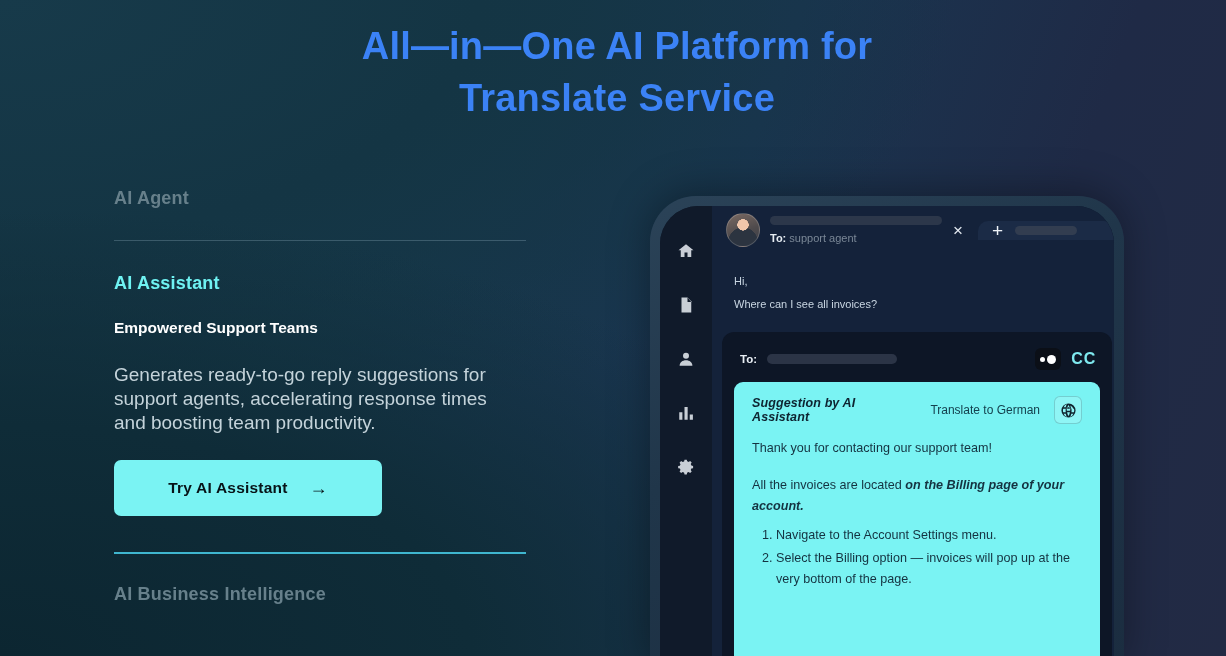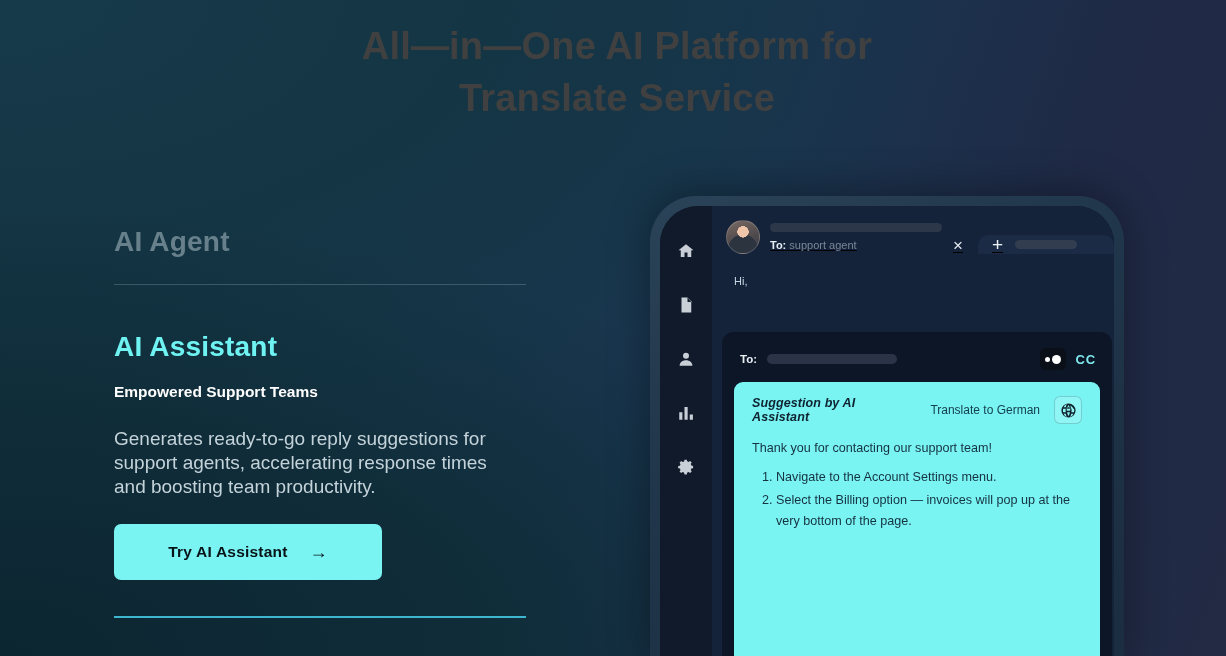--- a/index.html
+++ b/index.html
@@ -14,40 +14,39 @@
       radial-gradient(120% 110% at 0% 100%, #0c2631 0%, #0f2c38 32%, rgba(16,44,56,0) 62%),
       radial-gradient(130% 120% at 0% 0%, #173a4a 0%, #143544 30%, rgba(20,52,67,0) 60%),
       linear-gradient(110deg, #14323f 0%, #16384a 28%, #1a3550 55%, #1f2a46 78%, #222a44 100%);
   }
 
   
   .headline {
     position: absolute;
     top: 20px; left: 8px; right: 0;
     text-align: center;
-    color: #404040;
+    color: #3b82f6;
     font-size: 38px;
     line-height: 52px;
     font-weight: 600;
     letter-spacing: 0.2px;
   }
 
   
   .features {
     position: absolute;
     left: 114px; top: 180px;
     width: 412px;
   }
   .feat { position: relative; }
   .feat-title {
-    font-size: 28px;
+    font-size: 18px;
     font-weight: 600;
     letter-spacing: 0.2px;
     line-height: 36px;
-    margin-top: 44px;
   }
   .feat.muted .feat-title { color: #67808b; }
   .feat.active .feat-title { color: #6ff2f2; }
   .feat-sub {
     font-size: 15.5px;
     line-height: 22px;
     margin-top: 16px;
   }
   .feat.muted .feat-sub { color: #6b838e; }
   .feat.active .feat-sub { color: #ffffff; font-weight: 700; }
@@ -115,23 +114,22 @@
     flex: 0 0 52px;
   }
   .rail-icon { width: 18px; height: 18px; opacity: 0.86; fill: #e8edf3; }
 
   .app { flex: 1; position: relative; background: #14223a; min-width: 0; }
 
   
   .tabstrip {
     height: 48px;
     display: flex;
-    align-items: flex-end;
+    align-items: center;
     background: #14223a;
-    text-decoration: underline;
   }
   .tab-main {
     flex: 1;
     display: flex;
     align-items: center;
     gap: 10px;
     padding: 0 12px 0 14px;
     min-width: 0;
   }
   .avatar {
@@ -196,21 +194,21 @@
   .mic-badge {
     width: 26px; height: 22px;
     border-radius: 6px;
     background: #0b0f17;
     display: flex; align-items: center; justify-content: center;
     cursor: pointer;
   }
   .mic-badge .dotpair { display: flex; align-items: center; gap: 2px; }
   .mic-badge .d1 { width: 5px; height: 5px; border-radius: 50%; background: #fff; }
   .mic-badge .d2 { width: 9px; height: 9px; border-radius: 50%; background: #fff; }
-  .cc-badge { color: #7fe9ef; font-size: 13px; font-weight: 700; letter-spacing: 0.8px; cursor: pointer; }
+  .cc-badge { color: #7fe9ef; font-size: 16px; font-weight: 700; letter-spacing: 0.8px; cursor: pointer; }
 
   
   .sugg {
     background: #7af3f3;
     border-radius: 9px;
     height: 100%;
     padding: 14px 18px 0 18px;
     color: #0d2330;
   }
   .sugg-head {
@@ -317,20 +315,21 @@
         </div>
         <div class="tab-close">×</div>
         <div class="tab-new">
           <span class="plus">+</span>
           <span class="ghostbar"></span>
         </div>
       </div>
 
       <div class="msg">
         <div>Hi,</div>
+        <div>Where can I see all invoices?</div>
       </div>
 
       <div class="compose">
         <div class="compose-head">
           <span class="lbl">To:</span>
           <span class="ghostbar"></span>
           <span class="spacer"></span>
           <span class="mic-badge">
             <span class="dotpair">
                 <span class="d1"></span>
@@ -347,20 +346,21 @@
             <span class="translate">Translate to German</span>
             <span class="globe-btn">
               <svg viewBox="0 0 24 24">
                   <path d="M12 2a10 10 0 1 0 0 20 10 10 0 0 0 0-20zm6.9 7.5h-3a14.6 14.6 0 0 0-1.6-4.6 8.1 8.1 0 0 1 4.6 4.6zM12 4.2c.8 1.2 1.6 3 2 5.3H10c.4-2.3 1.2-4.1 2-5.3zM4.2 12c0-.9.1-1.7.4-2.5h3.5a17 17 0 0 0 0 5H4.6c-.3-.8-.4-1.6-.4-2.5zm.9 4.5h3a14.6 14.6 0 0 0 1.6 4.6 8.1 8.1 0 0 1-4.6-4.6zm3-9H5.1a8.1 8.1 0 0 1 4.6-4.6 14.6 14.6 0 0 0-1.6 4.6zM12 19.8c-.8-1.2-1.6-3-2-5.3h4c-.4 2.3-1.2 4.1-2 5.3zm2.3-7.3H9.7a15.6 15.6 0 0 1 0-5h4.6a15.6 15.6 0 0 1 0 5zm0 8.6a14.6 14.6 0 0 0 1.6-4.6h3a8.1 8.1 0 0 1-4.6 4.6zm1.9-6.6a17 17 0 0 0 0-5h3.5a8 8 0 0 1 0 5z"></path>
                 </svg>
             </span>
           </div>
 
           <div class="sugg-body">
             <p>Thank you for contacting our support team!</p>
+            <p><span>All the invoices are located </span><em>on the Billing page of your account.</em></p>
             <ol>
               <li>Navigate to the Account Settings menu.</li>
               <li>Select the Billing option — invoices will pop up at the very bottom of the page.</li>
             </ol>
           </div>
         </div>
       </div>
 
     </div>
   </div>

